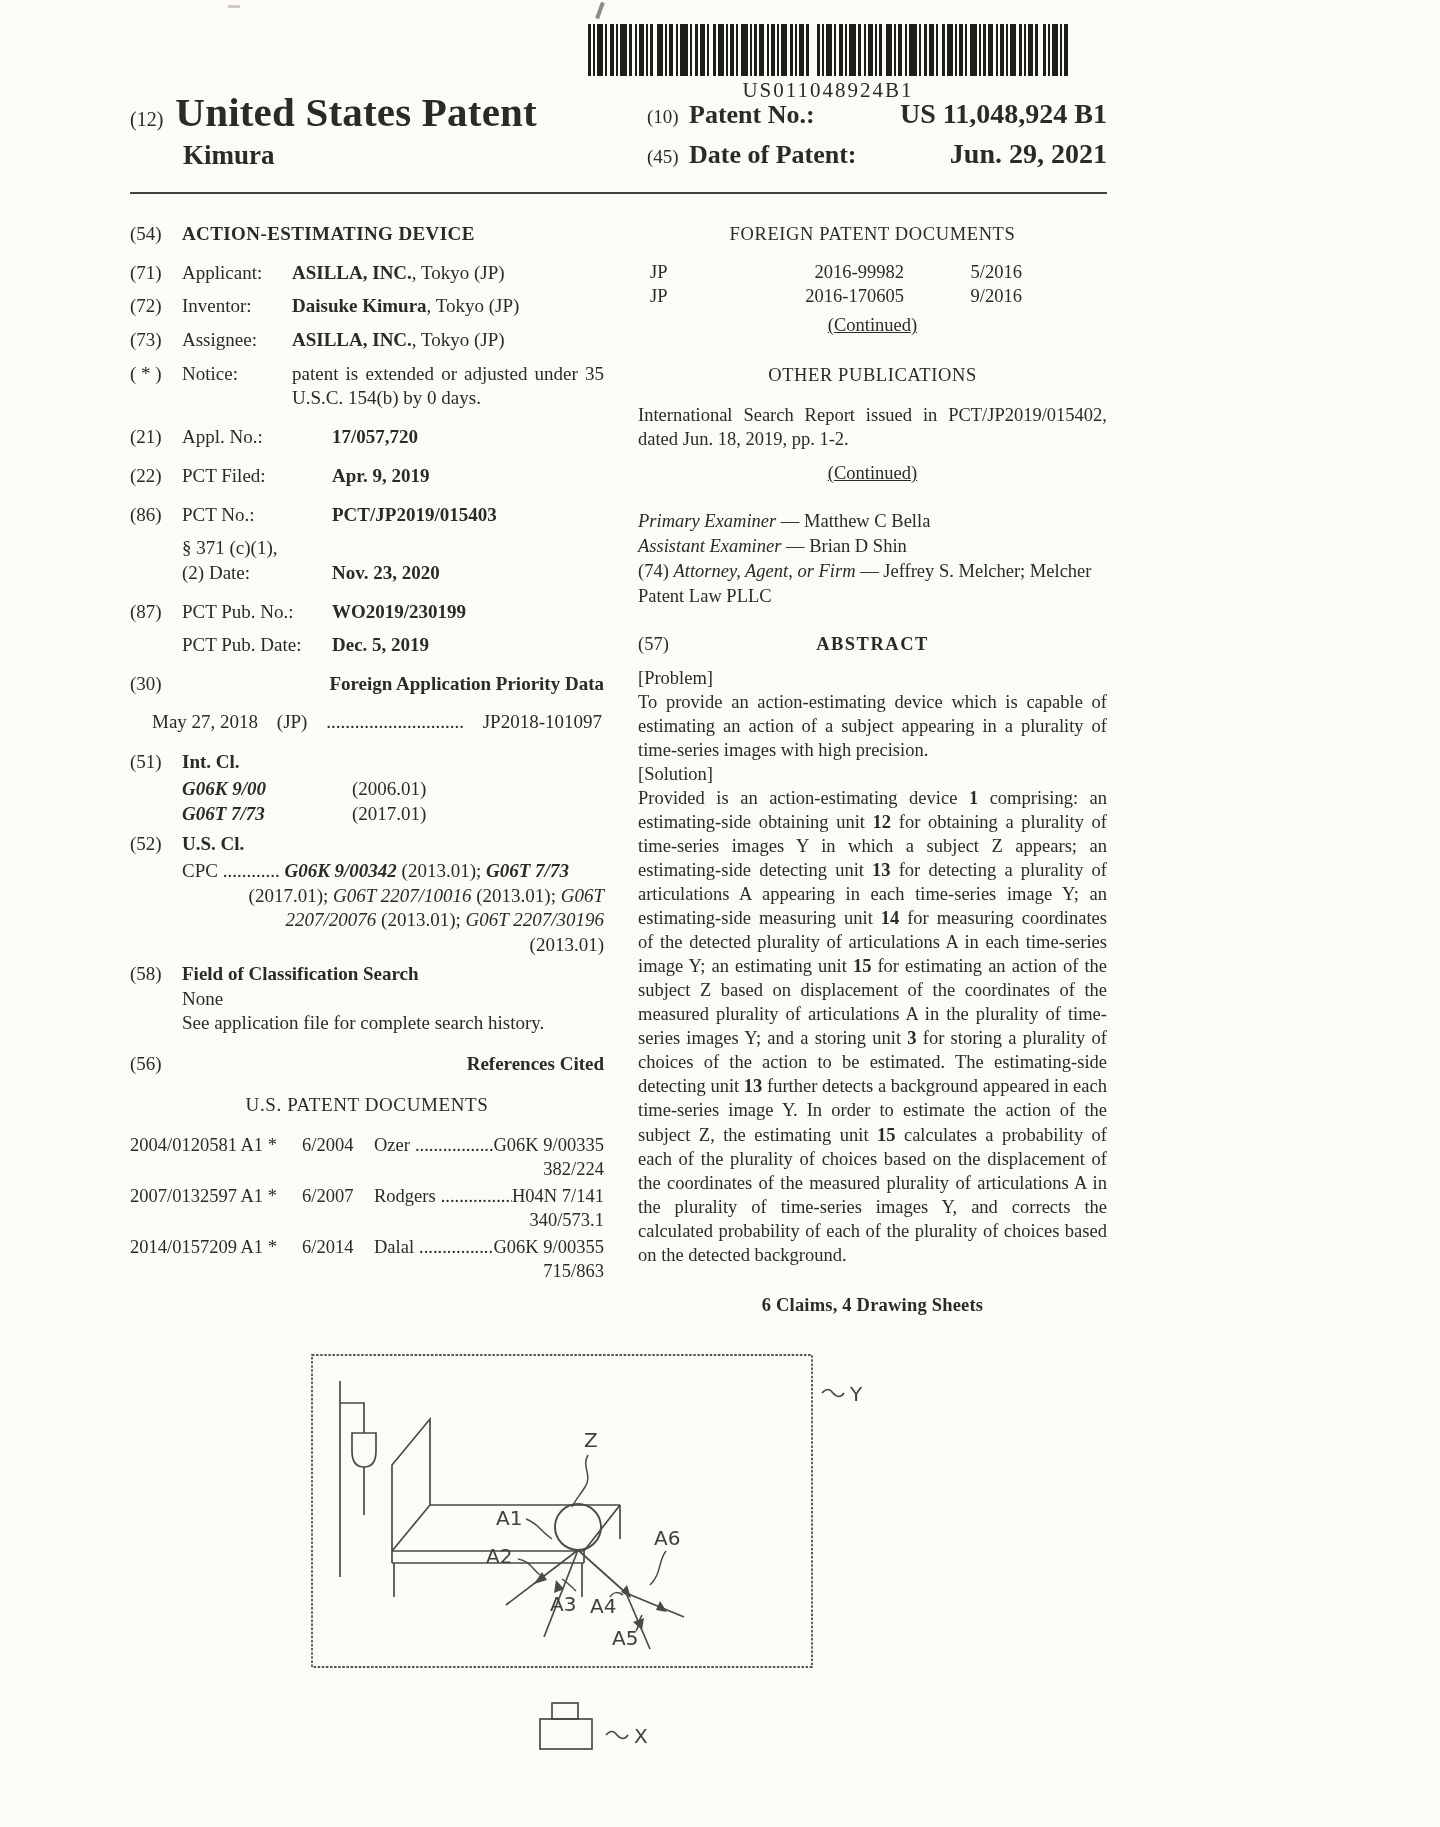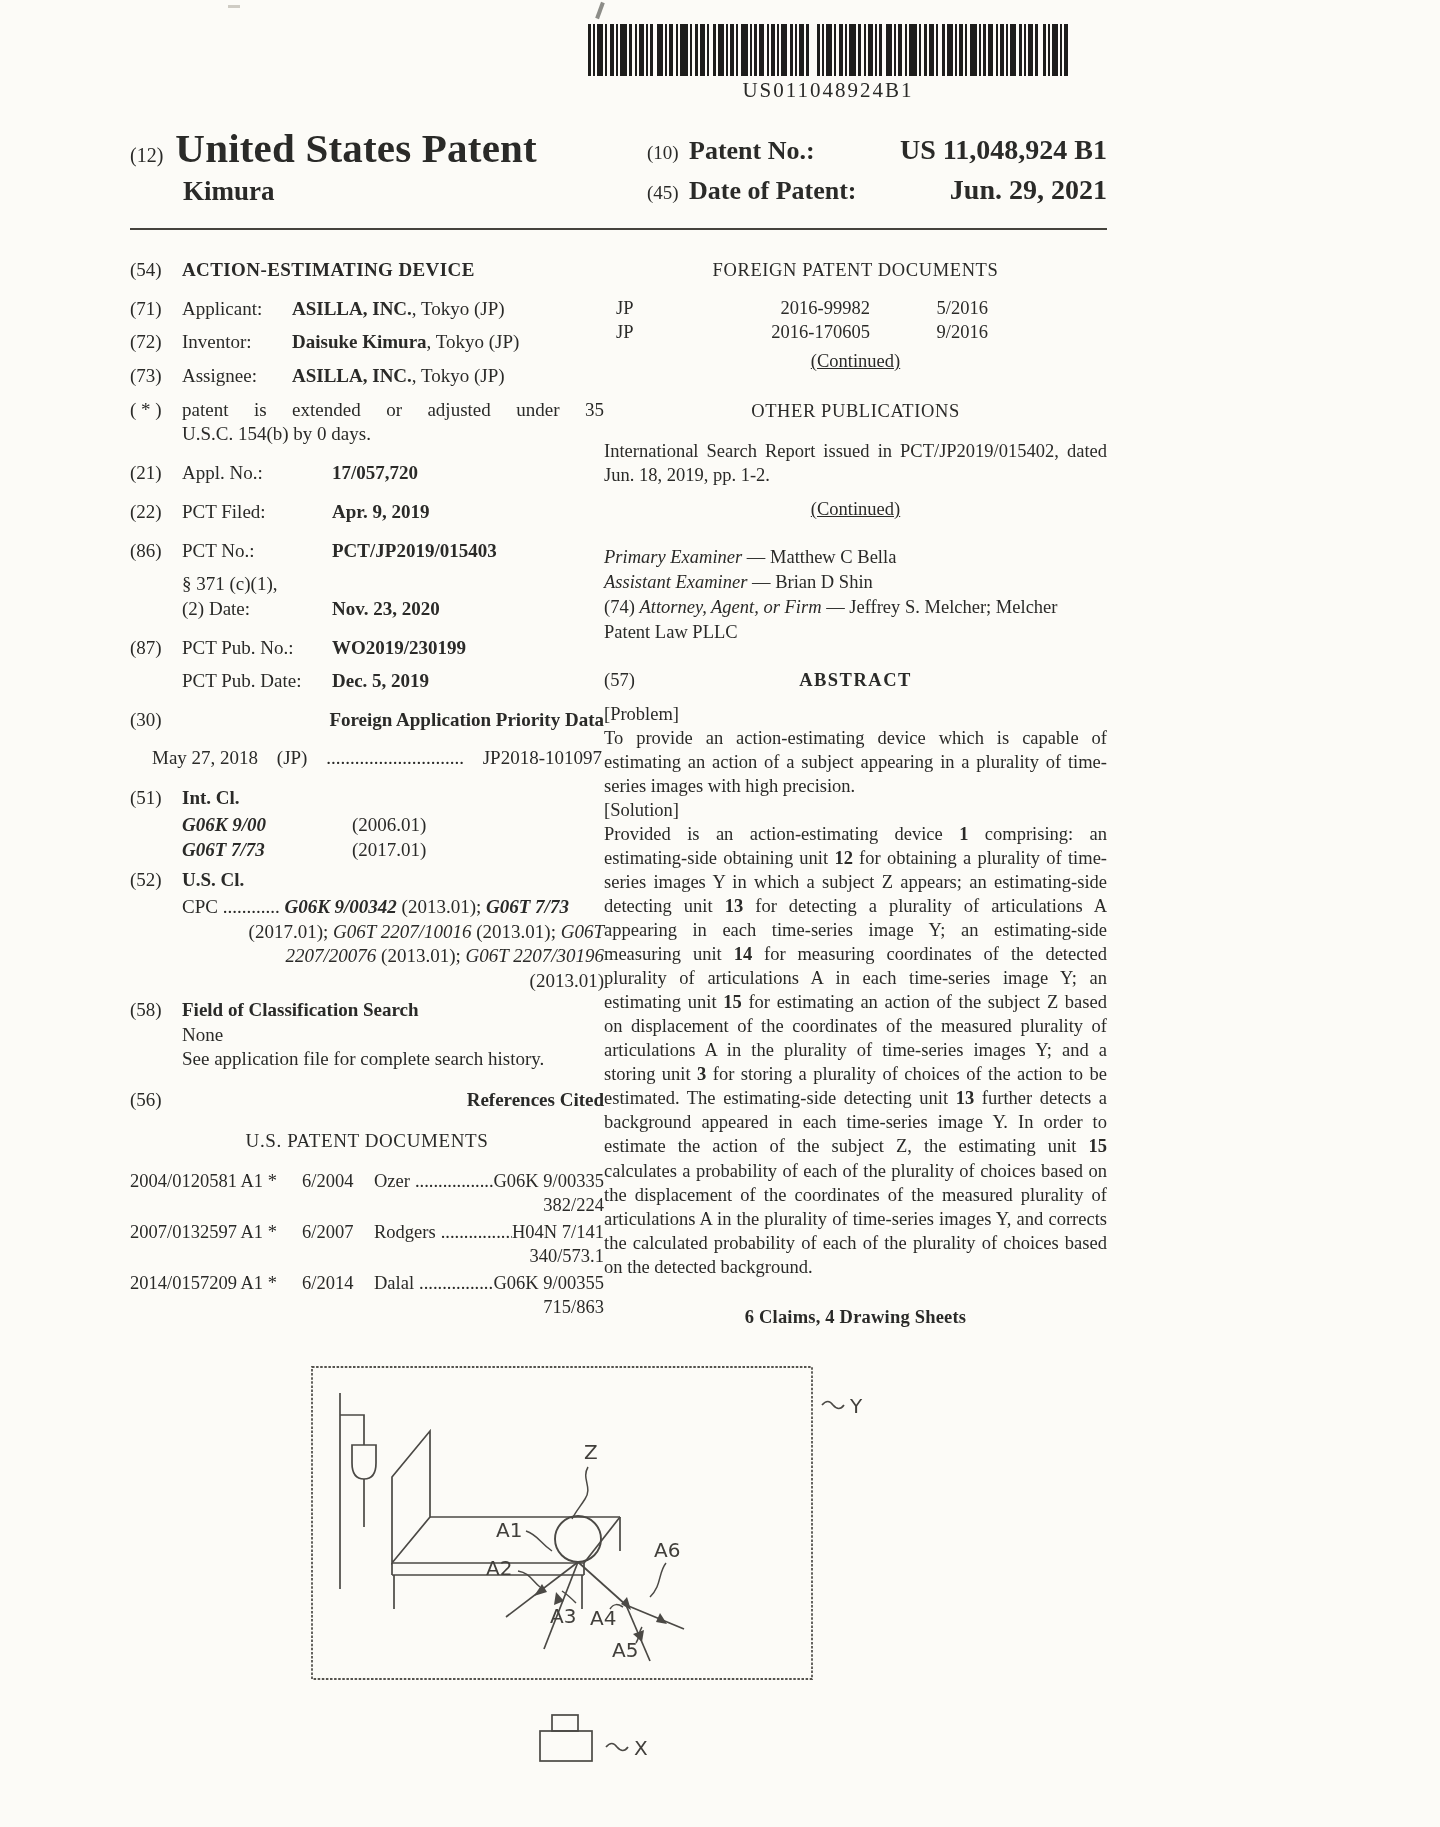--- a/index.html
+++ b/index.html
@@ -6,37 +6,37 @@
   .page{position:relative;width:1440px;height:1827px;margin:0 auto;background:#fcfbf7;
         font-family:"Liberation Serif","DejaVu Serif",serif;color:#2a2a28;overflow:hidden;}
   .artifact-1{position:absolute;left:598px;top:2px;width:4px;height:17px;background:#8d8d88;transform:rotate(20deg);}
   .artifact-2{position:absolute;left:228px;top:5px;width:12px;height:3px;background:#cfccc4;}
 
   
   .barcode-wrap{position:absolute;left:588px;top:24px;width:480px;text-align:center;}
   .barcode-svg{display:block;width:480px;height:52px;}
   .barcode-text{font-size:21px;letter-spacing:2px;margin-top:2px;}
 
-  .content{padding:116px 333px 0 130px;margin-top:8px;}
+  .content{padding:88px 333px 0 130px;}
 
   
   .header{display:flex;justify-content:space-between;align-items:flex-start;}
   .title-row{display:flex;align-items:baseline;gap:12px;}
   .kind{font-size:20px;}
   .us-title{font-size:41px;font-weight:bold;letter-spacing:0.2px;}
   .surname{font-size:27px;font-weight:bold;margin:4px 0 0 53px;}
   .h-right{width:460px;padding-top:10px;}
   .hr-row{display:flex;align-items:baseline;margin-bottom:8px;}
   .hr-code{font-size:19px;width:42px;flex:none;}
   .hr-label{font-size:26px;font-weight:bold;}
   .hr-value{flex:1;text-align:right;font-size:28px;font-weight:bold;}
 
   .rule{border-top:2px solid #45433d;margin-top:14px;}
 
-  .columns{display:flex;margin-top:28px;}
+  .columns{display:flex;gap:34px;margin-top:28px;}
   .col-left{width:474px;font-size:19px;line-height:1.3;}
   .col-right{flex:1;font-size:18.5px;line-height:1.3;}
 
   
   .frow{display:flex;margin-bottom:9px;}
   .fcode{width:52px;flex:none;}
   .flabel{width:110px;flex:none;}
   .flabel-w{width:150px;flex:none;}
   .fval{flex:1;}
   .b{font-weight:bold;}
@@ -193,20 +193,21 @@
         </div>
 
         <div class="frow">
           <span class="fcode">(73)</span>
           <span class="flabel">Assignee:</span>
           <span class="fval"><span class="b">ASILLA, INC.</span><span>, Tokyo (JP)</span></span>
         </div>
 
         <div class="frow gap-lg">
           <span class="fcode">( * )</span>
+          <span class="flabel">Notice:</span>
           <span class="fval">
             <span class="jline" style="display:block">patent is extended or adjusted under 35</span>
             <span style="display:block">U.S.C. 154(b) by 0 days.</span>
           </span>
         </div>
 
         <div class="frow gap-lg">
           <span class="fcode">(21)</span>
           <span class="flabel-w">Appl. No.:</span>
           <span class="fval b">17/057,720</span>

